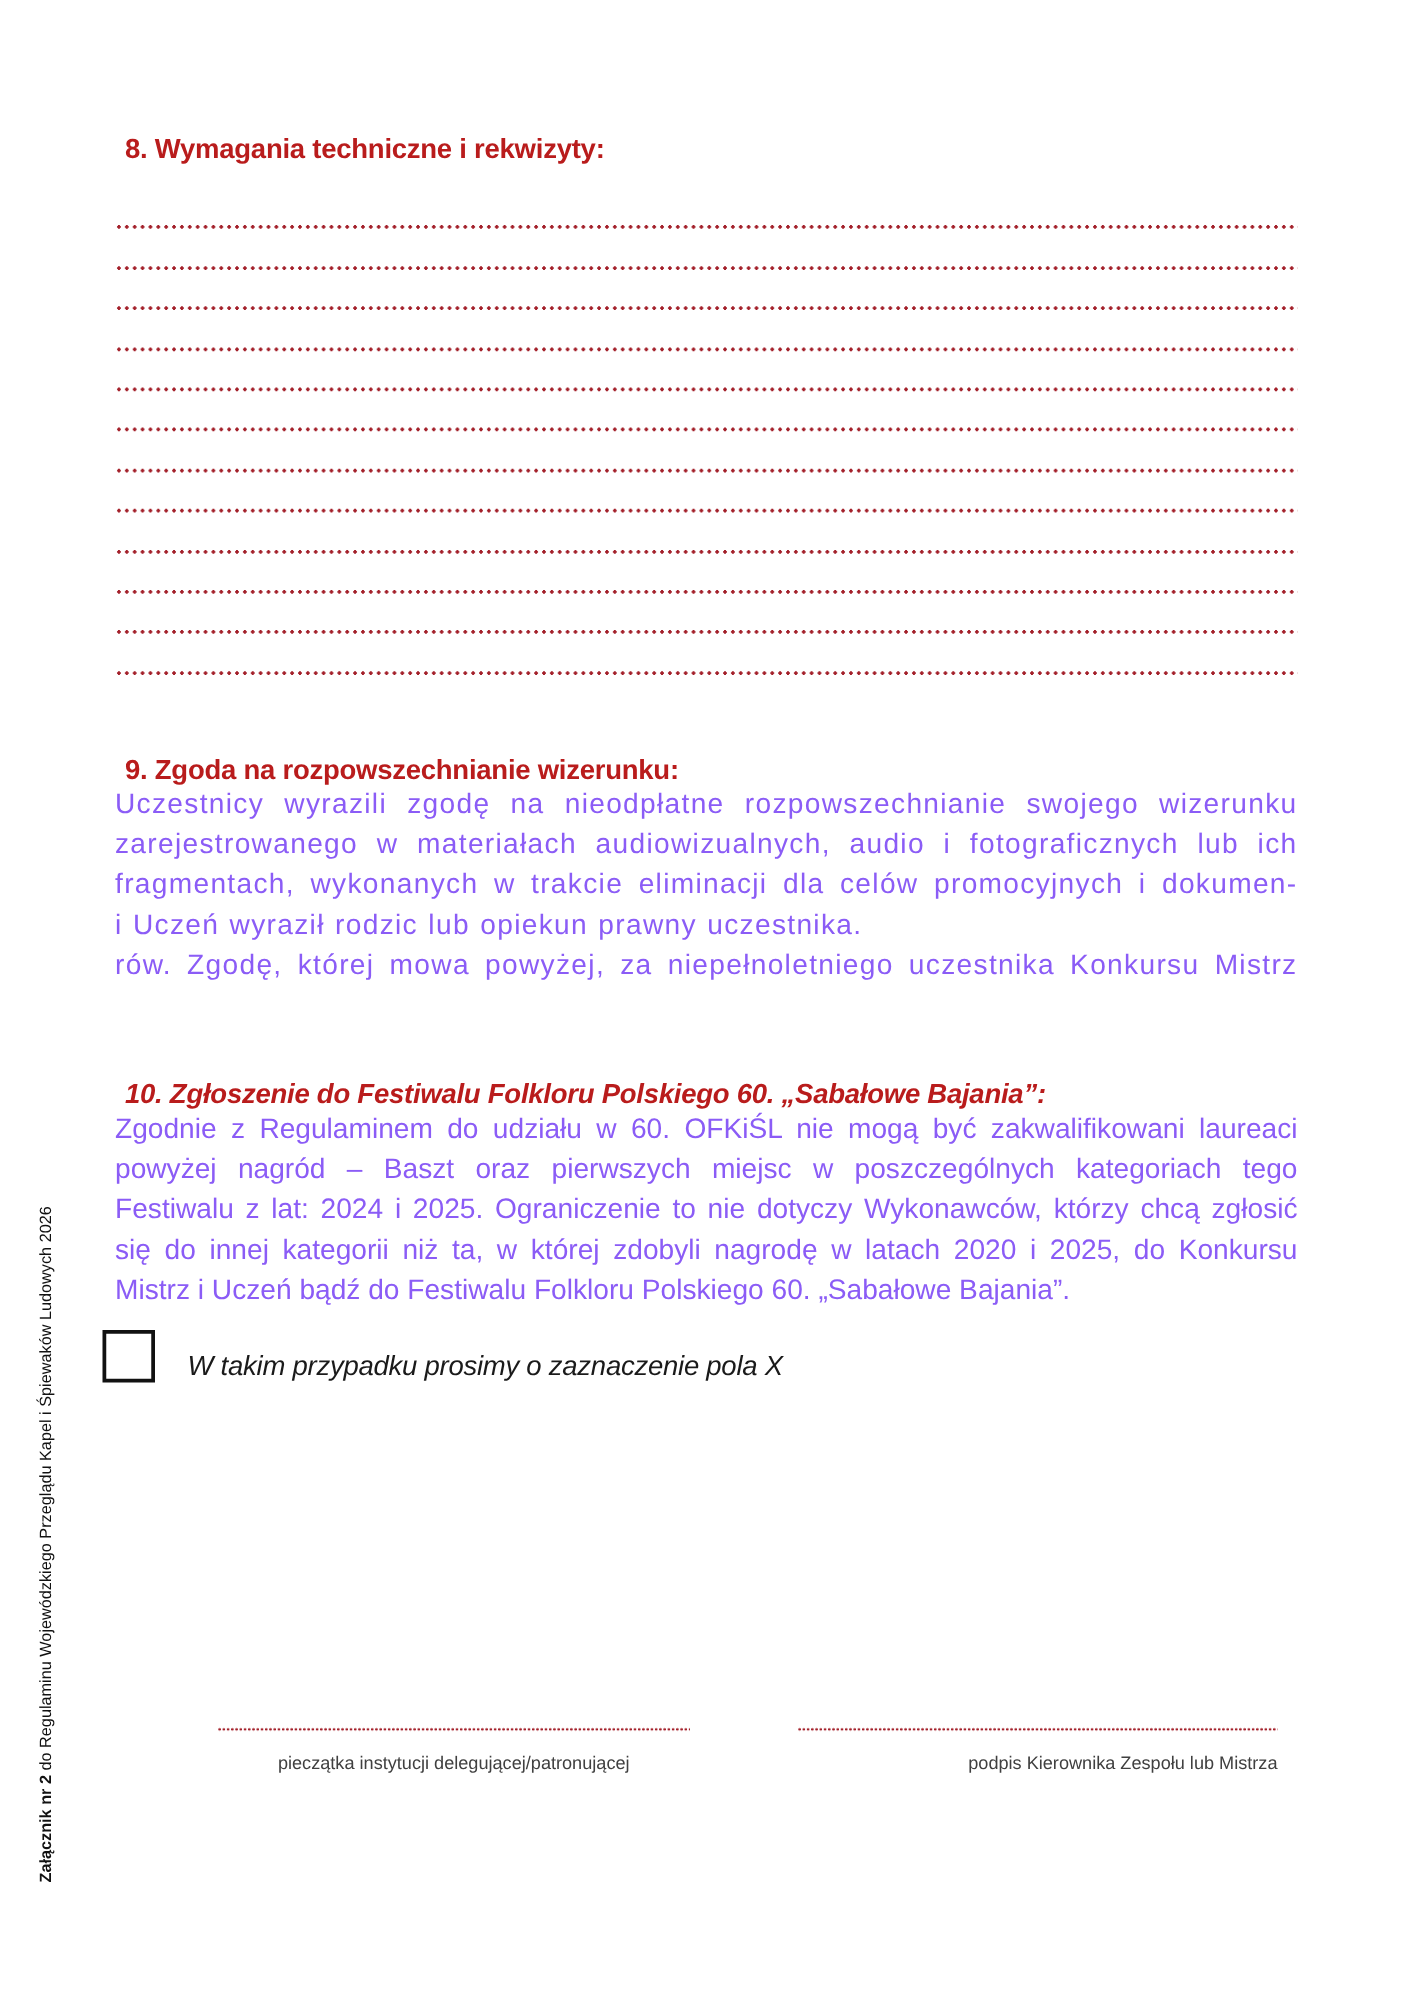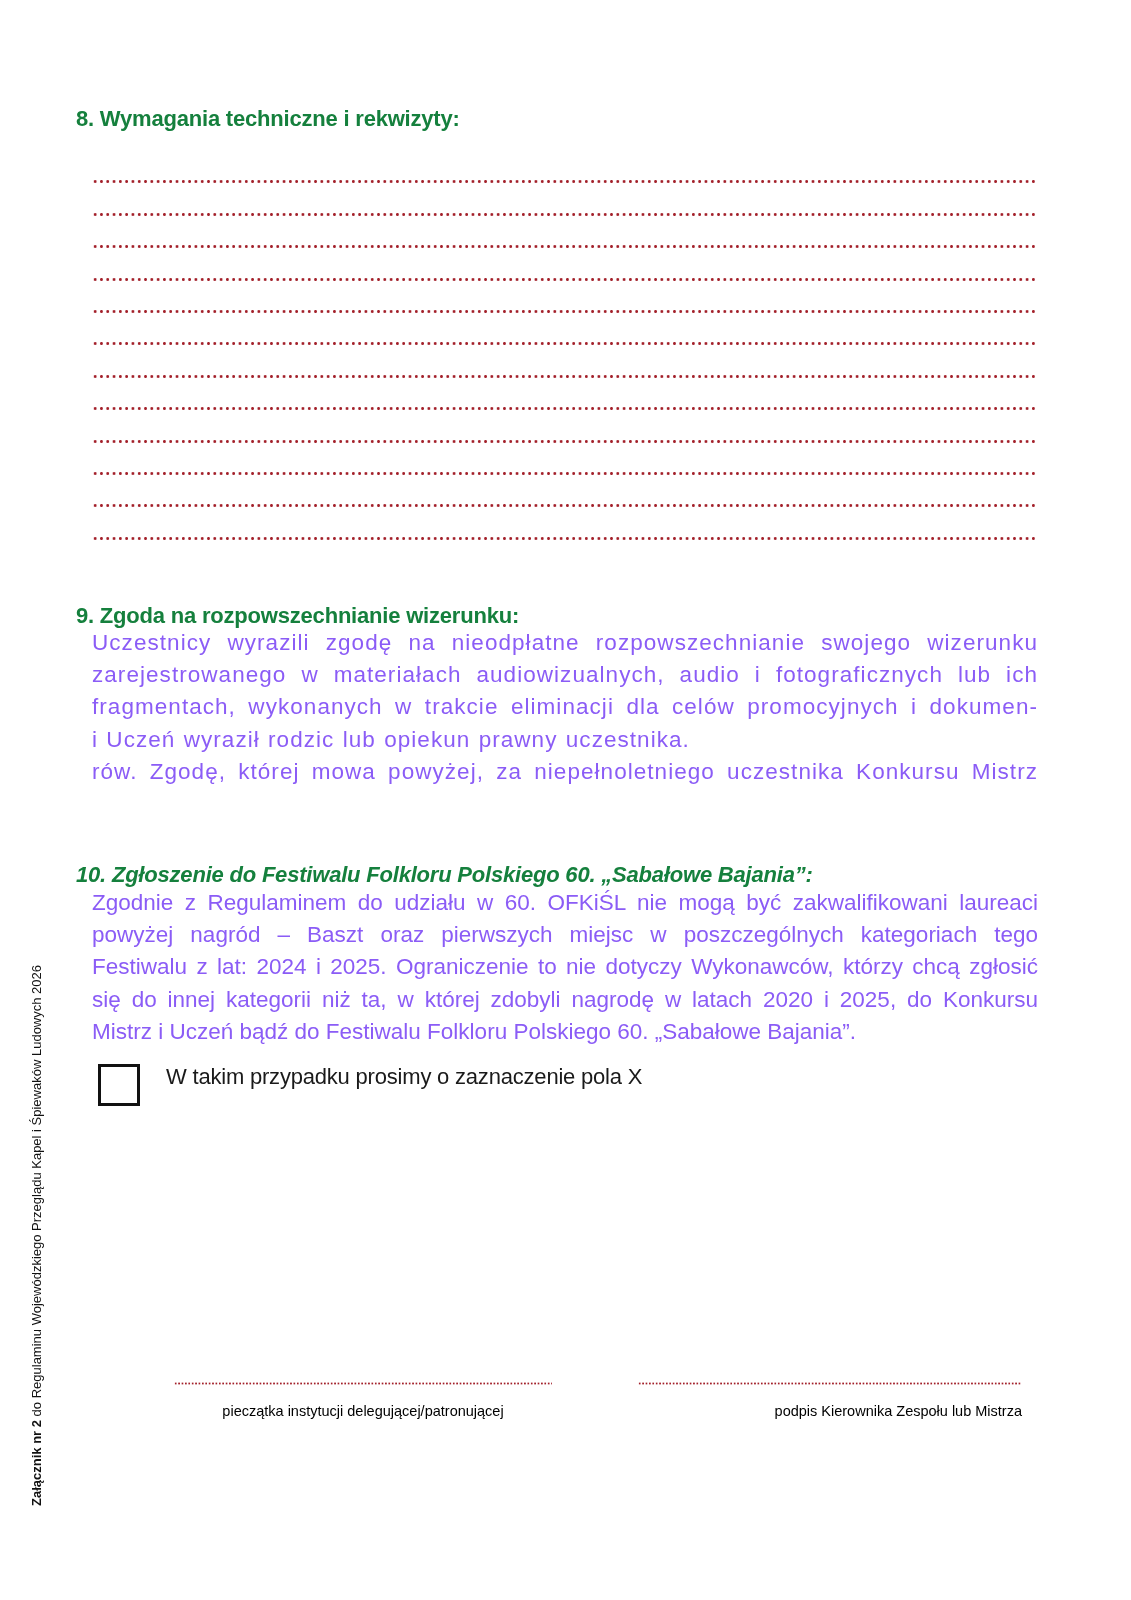--- a/index.html
+++ b/index.html
@@ -15,24 +15,24 @@
       font-family: "Liberation Sans", "DejaVu Sans", sans-serif;
       color: #1a1a1a;
     }
     .page {
       position: absolute;
       left: 0; top: 0;
       width: 1131px; height: 1600px;
     }
     .section-heading {
       position: absolute;
-      left: 76px;
+      left: 100px;
       font-weight: bold;
       font-size: 22px;
-      color: #15803d;
+      color: #b91c1c;
       white-space: nowrap;
       letter-spacing: -0.2px;
     }
     #h8 { top: 106px; }
     #h9 { top: 603px; }
     #h10 { top: 862px; font-style: italic; }
 
     .dot-lines {
       position: absolute;
       left: 92px;
@@ -77,25 +77,26 @@
       text-align: justify;
       text-align-last: justify;
       white-space: nowrap;
     }
     .para span.line.last {
       text-align-last: left;
     }
 
     .checkbox-row {
       position: absolute;
-      left: 98px;
+      left: 82px;
       top: 1064px;
       height: 42px;
       display: flex;
-      align-items: flex-start;
+      align-items: flex-end;
+      font-style: italic;
     }
     .checkbox {
       width: 36px;
       height: 36px;
       border: 3px solid #111;
       background: #fff;
       cursor: pointer;
     }
     .checkbox-label {
       margin-left: 26px;
@@ -113,21 +114,21 @@
     .sig-line {
       height: 3px;
       background-image: radial-gradient(circle, #a3202a 0.9px, rgba(163,32,42,0) 1.2px);
       background-size: 3.4px 3px;
       background-repeat: repeat-x;
       margin-top: 6px;
     }
     .sig-label {
       margin-top: 18px;
       font-size: 14.5px;
-      color: #000000;
+      color: #404040;
       white-space: nowrap;
     }
     #sig-left { left: 174px; width: 378px; }
     #sig-right { left: 638px; width: 384px; text-align: right; }
 
     .side-note {
       position: absolute;
       left: 28px;
       top: 1506px;
       transform-origin: 0 0;

